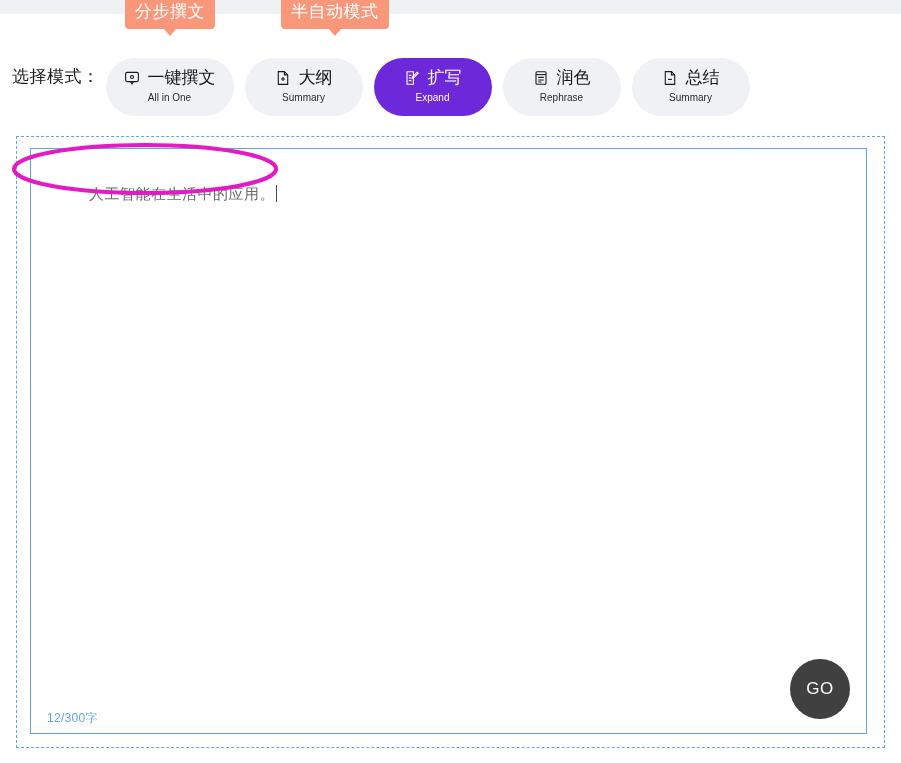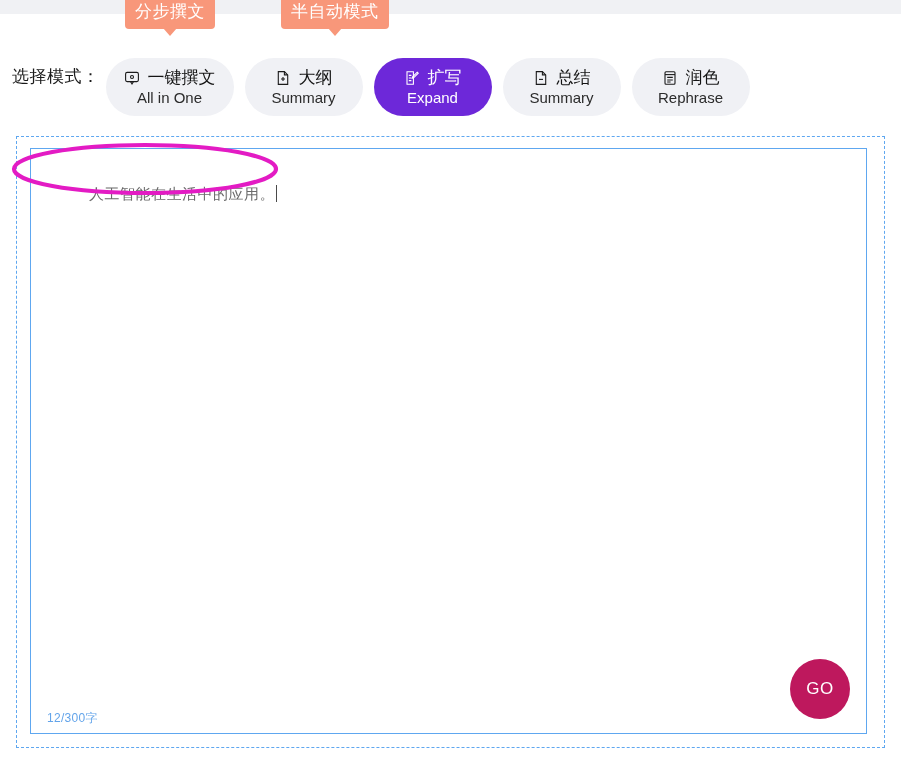--- a/index.html
+++ b/index.html
@@ -66,21 +66,21 @@
     display: flex;
     align-items: center;
     gap: 8px;
     font-size: 17px;
     color: #141414;
     line-height: 20px;
     white-space: nowrap;
   }
   .mode-btn.active .line1 { color: #ffffff; }
   .mode-btn .line2 {
-    font-size: 15px;
+    font-size: 10px;
     color: #2b2b2b;
     line-height: 16px;
     margin-top: 2px;
     white-space: nowrap;
   }
   .mode-btn.active .line2 { color: #ffffff; }
   .mode-btn .ico {
     width: 16px;
     height: 16px;
     display: inline-flex;
@@ -161,21 +161,21 @@
     color: #63a4ea;
     letter-spacing: 0.3px;
   }
   .go-btn {
     position: absolute;
     right: 16px;
     bottom: 14px;
     width: 60px;
     height: 60px;
     border-radius: 50%;
-    background: #be185d;
+    background: #404040;
     color: #ffffff;
     font-size: 17px;
     display: flex;
     align-items: center;
     justify-content: center;
     cursor: pointer;
     user-select: none;
     letter-spacing: 0.5px;
   }
 
@@ -247,42 +247,42 @@
       </span>
       <span>扩写</span>
     </div>
     <div class="line2">Expand</div>
   </div>
 
   <div class="mode-btn">
     <div class="line1">
       <span class="ico">
         <svg width="16" height="16" viewBox="0 0 16 16" fill="none" stroke="#1b1b1b" stroke-width="1.1">
+          <rect x="3.0" y="1.8" width="10" height="12.4" rx="1"></rect>
+          <path d="M3.0 4.6 h10"></path>
+          <path d="M5.2 7.4 h5.6 M5.2 10.0 h5.6 M5.2 12.0 h3.4"></path>
+        </svg>
+      </span>
+      <span>润色</span>
+    </div>
+    <div class="line2">Rephrase</div>
+  </div>
+
+  <div class="mode-btn">
+    <div class="line1">
+      <span class="ico">
+        <svg width="16" height="16" viewBox="0 0 16 16" fill="none" stroke="#1b1b1b" stroke-width="1.1">
           <path d="M3.3 1.6 h6.1 l3.3 3.3 v9.5 h-9.4 z"></path>
           <path d="M9.4 1.6 v3.3 h3.3"></path>
           <path d="M6 9.4 h4"></path>
         </svg>
       </span>
       <span>总结</span>
     </div>
     <div class="line2">Summary</div>
-  </div>
-
-  <div class="mode-btn">
-    <div class="line1">
-      <span class="ico">
-        <svg width="16" height="16" viewBox="0 0 16 16" fill="none" stroke="#1b1b1b" stroke-width="1.1">
-          <rect x="3.0" y="1.8" width="10" height="12.4" rx="1"></rect>
-          <path d="M3.0 4.6 h10"></path>
-          <path d="M5.2 7.4 h5.6 M5.2 10.0 h5.6 M5.2 12.0 h3.4"></path>
-        </svg>
-      </span>
-      <span>润色</span>
-    </div>
-    <div class="line2">Rephrase</div>
   </div>
 
 </div>
 
 <div class="editor-wrap">
   <div class="editor-box">
     <div class="editor-text">
       <span>人工智能在生活中的应用。</span><span class="caret"></span>
     </div>
     <div class="counter">12/300字</div>

